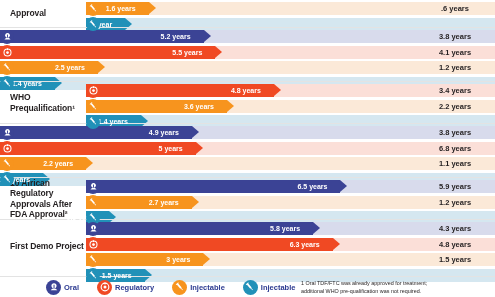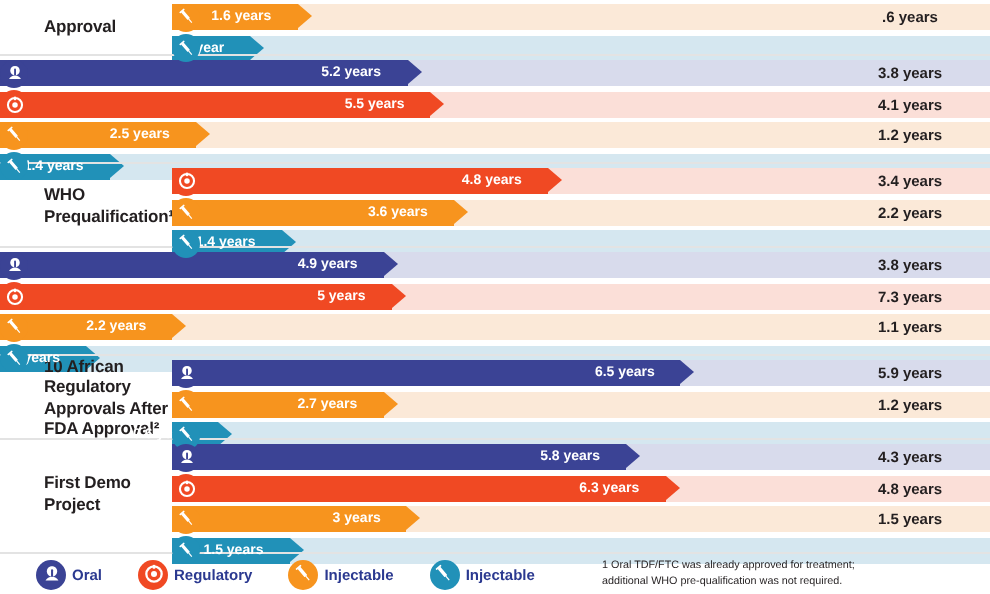--- a/index.html
+++ b/index.html
@@ -10,21 +10,21 @@
     -webkit-font-smoothing:antialiased;
   }
   .chart{position:relative;width:495px;height:297px;}
 
   
   .row{position:relative;display:flex;align-items:stretch;}
   .row + .row{border-top:1px solid #e3e3e3;}
   .rowlabel{
     width:86px;flex:0 0 86px;
     display:flex;align-items:center;
-    padding-left:22px;box-sizing:border-box;
+    padding-left:10px;box-sizing:border-box;
     font-size:8.5px;font-weight:bold;color:#231f20;
     line-height:1.22;letter-spacing:-0.1px;
   }
   .bars{flex:1 1 auto;position:relative;padding:2px 0;box-sizing:border-box;}
 
   
   .barline{position:relative;height:13px;margin-bottom:2.5px;}
   .barline:last-child{margin-bottom:0;}
   .track{position:absolute;left:0;top:0;height:13px;right:0;}
   .bar{
@@ -256,21 +256,21 @@
             <div class="bar" style="width: 195.732px; background: rgb(240, 73, 35); color: rgb(240, 73, 35);">
               <span class="barval">5 years</span>
             </div>
             <div class="medal" style="background: rgb(240, 73, 35);">
               <svg width="11" height="11" viewBox="0 0 20 20">
                 <circle cx="10" cy="10" r="6.4" fill="none" stroke="#fff" stroke-width="1.9"></circle>
                 <circle cx="10" cy="10" r="2.5" fill="#fff"></circle>
                 <rect x="9" y="2.4" width="2" height="3.2" fill="#fff"></rect>
               </svg>
             </div>
-            <div class="rightcol">7.3 years</div>
+            <div class="rightcol">6.8 years</div>
           </div>
           <div class="barline">
             <div class="track" style="background: rgb(251, 233, 216);"></div>
             <div class="bar" style="width: 86.122px; background: rgb(247, 148, 30); color: rgb(247, 148, 30);">
               <span class="barval">2.2 years</span>
             </div>
             <div class="medal" style="background: rgb(247, 148, 30);">
               <svg width="11" height="11" viewBox="0 0 20 20">
                 <g transform="rotate(-40 10 10)">
                   <rect x="8.6" y="3.2" width="2.9" height="9.2" rx="0.5" fill="#fff"></rect>
@@ -408,21 +408,21 @@
                   <rect x="9.5" y="12.3" width="1.1" height="4.4" fill="#fff"></rect>
                 </g>
               </svg>
             </div>
           </div>
         </div>
       </div>
     </div>
 
   <div class="legend">
-    <div id="legend-host" style="display:flex;align-items:flex-start;">
+    <div id="legend-host" style="display:flex;align-items:flex-start;padding-left:28px;">
         <div class="legitem">
           <span class="legdot" style="background: rgb(59, 67, 149);">
             <svg width="12" height="12" viewBox="0 0 20 20">
               <path d="M10 3.6c2.6 0 4.3 1.8 4.3 4.2 0 2.6-1.9 4.4-4.3 4.4S5.7 10.4 5.7 7.8C5.7 5.4 7.4 3.6 10 3.6z" fill="#fff"></path>
               <rect x="9.2" y="6" width="1.7" height="7.6" rx="0.8" fill="#3b4395"></rect>
               <path d="M4.6 15.5c1.1-2.1 3-3.2 5.4-3.2s4.3 1.1 5.4 3.2z" fill="#fff"></path>
             </svg>
           </span>
           <span class="legtext">Oral</span>
         </div>

